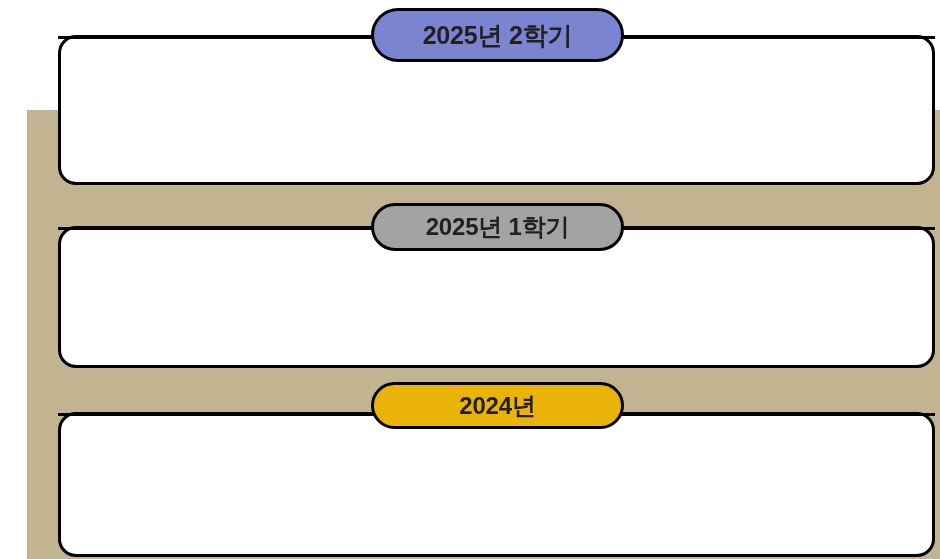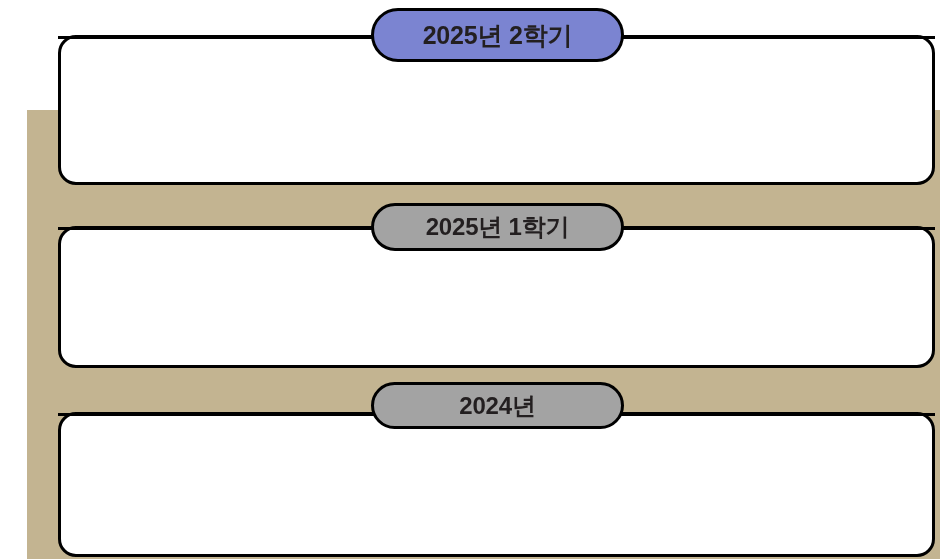--- a/index.html
+++ b/index.html
@@ -132,16 +132,16 @@
     <div class="connector" id="conn-2-right"></div>
     <div class="badge" id="badge-2" style="background: #a3a3a3;">2025년 1학기</div>
   </div>
 
   <div class="section">
     <div class="panel" id="panel-3">
       <div class="panel-body"></div>
     </div>
     <div class="connector" id="conn-3-left"></div>
     <div class="connector" id="conn-3-right"></div>
-    <div class="badge" id="badge-3" style="background: #a3a3a3;">2024년</div>
+    <div class="badge" id="badge-3" style="background: #eab308;">2024년</div>
   </div>
 
 </div>
 
 </body></html>

